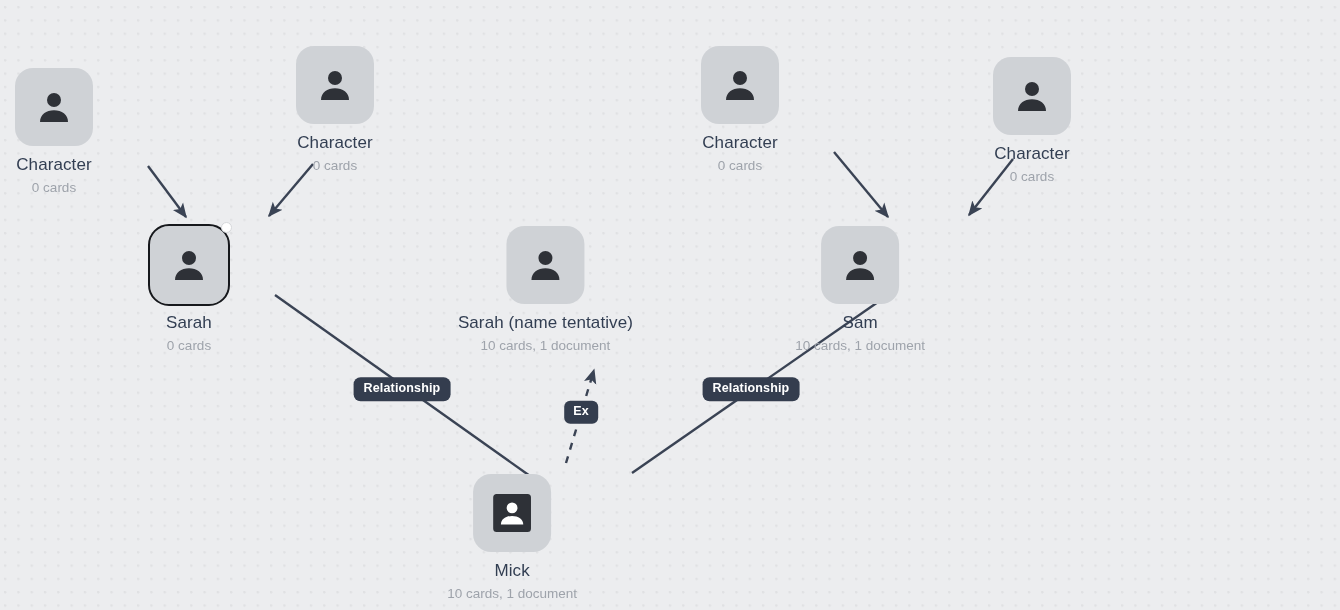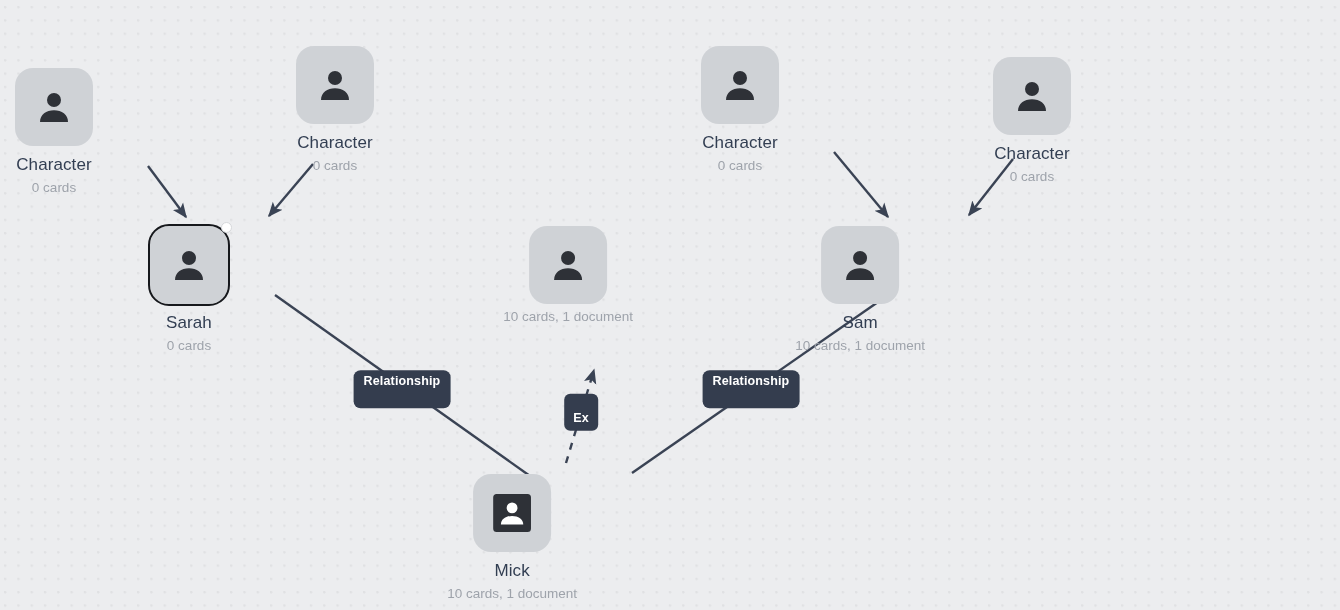--- a/index.html
+++ b/index.html
@@ -83,27 +83,27 @@
     line-height: 1.15;
   }
   .edge-label {
     position: absolute;
     transform: translate(-50%, -50%);
     background: #343d4e;
     color: #ffffff;
     font-size: 12.5px;
     font-weight: 700;
     border-radius: 7px;
-    padding: 5px 10px 20px 10px;
+    padding: 5px 10px 6px 10px;
     line-height: 1;
     letter-spacing: 0.15px;
     white-space: nowrap;
   }
   .edge-label.small {
-    padding: 18px 9px 6px 9px;
+    padding: 4px 9px 6px 9px;
     border-radius: 6px;
   }
 </style>
 </head>
 <body>
 
 <div id="canvas">
 
   <svg id="edge-layer" width="1340" height="610" viewBox="0 0 1340 610">
       <defs>
@@ -195,20 +195,21 @@
       <div class="node" style="left: 633px; top: 226px;">
         <div class="node-inner">
           <div class="tile" style="width: 78px; height: 78px;">
             <span>
               <svg class="person-ic" width="42" height="42" viewBox="0 0 24 24" aria-hidden="true">
                 <circle cx="12" cy="8" r="4" fill="#2e3137"></circle>
                 <path d="M4 20.5c0-4.2 3.6-6.6 8-6.6s8 2.4 8 6.6z" fill="#2e3137"></path>
               </svg>
             </span>
           </div>
+          <div class="node-title">Sarah (name tentative)</div>
           <div class="node-sub">10 cards, 1 document</div>
         </div>
       </div>
       <div class="node" style="left: 925px; top: 226px;">
         <div class="node-inner">
           <div class="tile" style="width: 78px; height: 78px;">
             <span>
               <svg class="person-ic" width="42" height="42" viewBox="0 0 24 24" aria-hidden="true">
                 <circle cx="12" cy="8" r="4" fill="#2e3137"></circle>
                 <path d="M4 20.5c0-4.2 3.6-6.6 8-6.6s8 2.4 8 6.6z" fill="#2e3137"></path>

